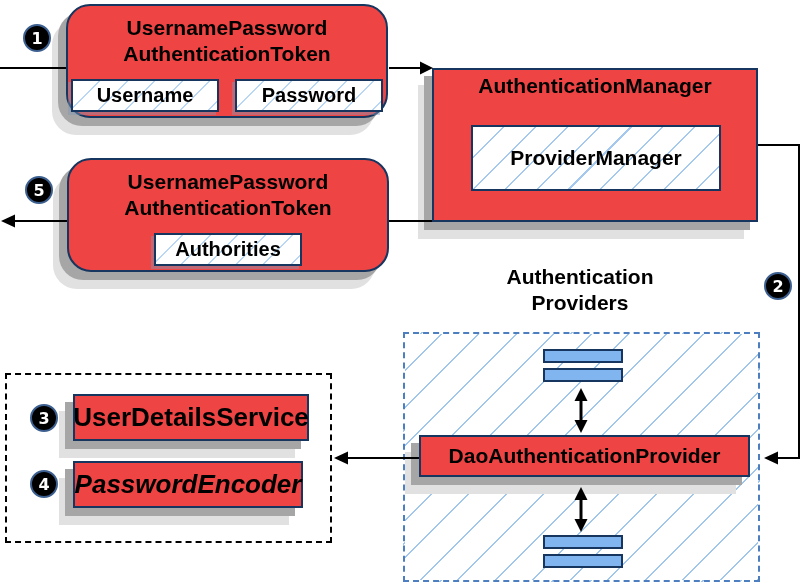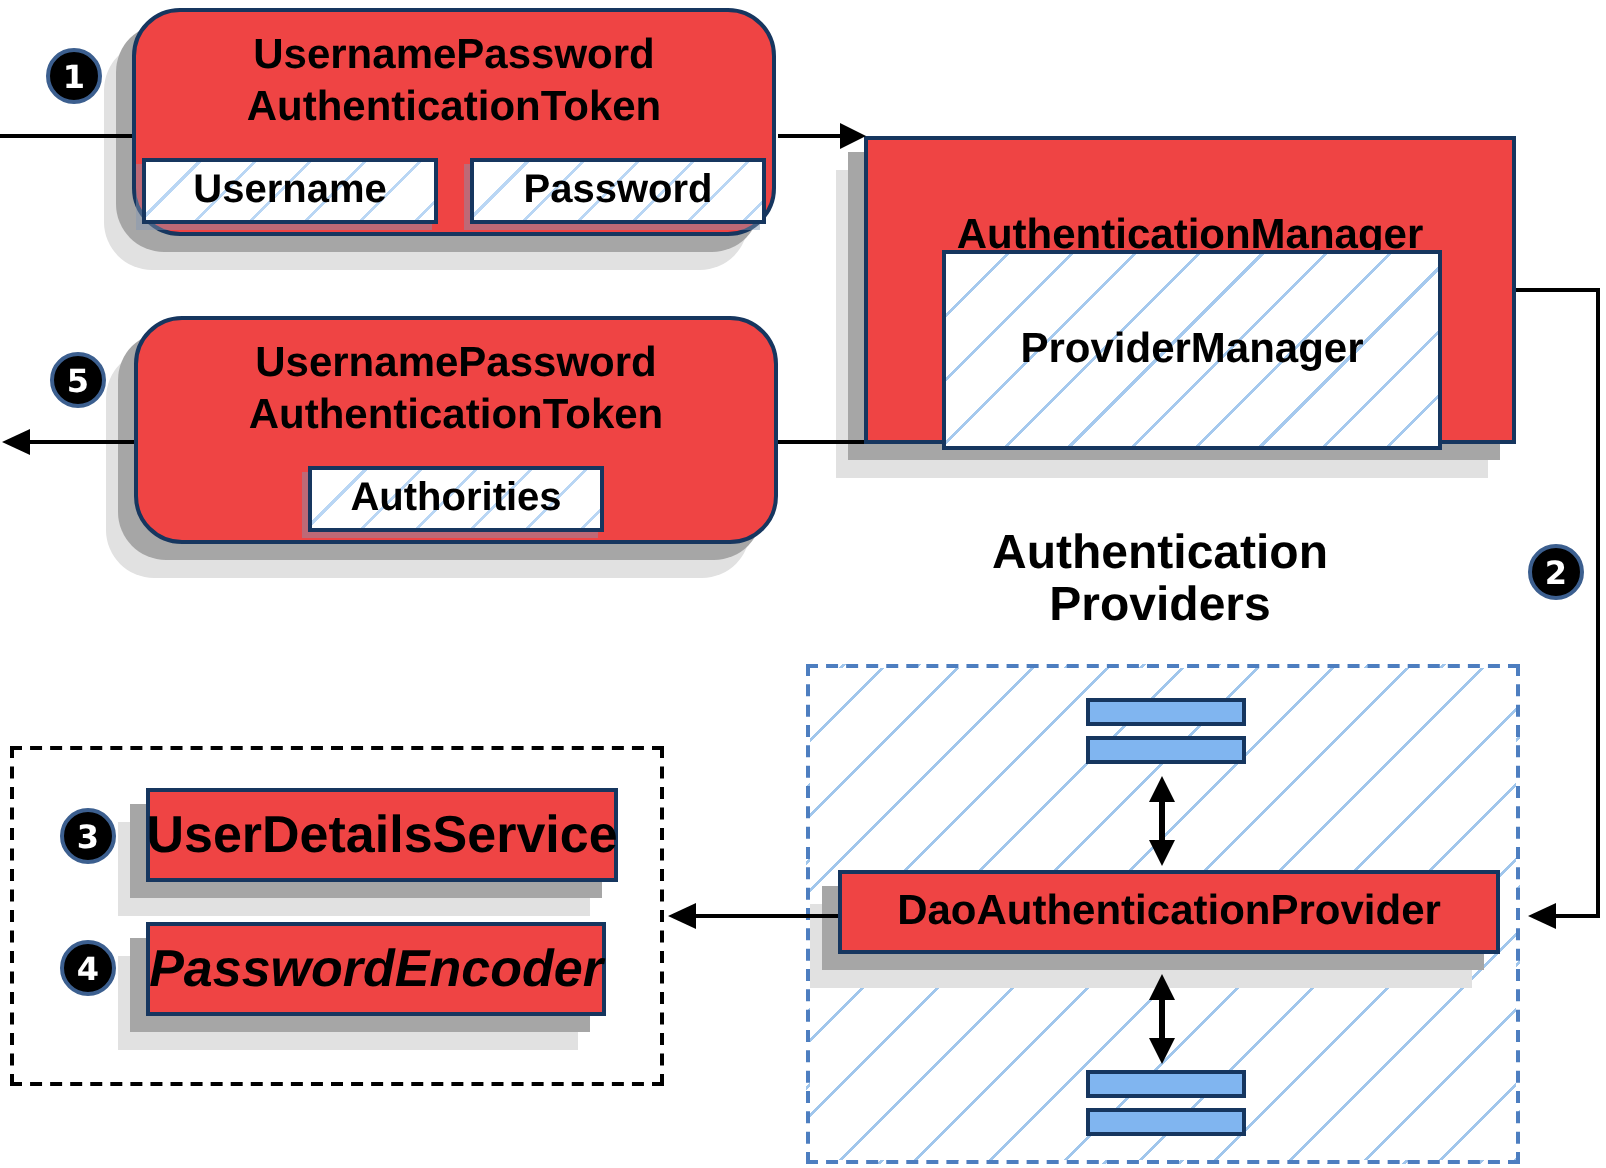--- a/index.html
+++ b/index.html
@@ -49,21 +49,21 @@
   .bar{
     width:80px;height:14px;background:#80b5f0;border:2px solid #16365f;box-sizing:border-box;
   }
   .svc{
     font-size:26px;font-weight:bold;
   }
   .dao{
     font-size:21px;font-weight:bold;
   }
   .label-2l{
-    text-align:center;font-weight:bold;font-size:24px;line-height:26px;
+    text-align:center;font-weight:bold;font-size:21px;line-height:26px;
   }
   .label-2l span{display:block;}
   .badge{
     width:28px;height:28px;border-radius:50%;background:#000;color:#fff;box-sizing:border-box;
     border:2px solid #3c5f8f;display:flex;align-items:center;justify-content:center;
     font-weight:bold;font-size:16px;font-family:"DejaVu Sans",sans-serif;
   }
   svg.connectors{position:absolute;left:0;top:0;pointer-events:none;}
 </style>
 </head>
@@ -118,22 +118,22 @@
       <span>AuthenticationToken</span>
     </div>
     <div class="fields">
       <div class="field">
         <span>Authorities</span>
       </div>
     </div>
   </div>
 
   <div class="abs bluebox" style="left:432px;top:68px;width:326px;height:154px;">
-    <div style="text-align:center;font-weight:bold;font-size:21px;margin-top:36px;">AuthenticationManager</div>
-    <div class="abs inner-plain hatch-md center-text" style="left:37px;top:55px;width:250px;height:100px;">
+    <div style="text-align:center;font-weight:bold;font-size:21px;margin-top:4px;">AuthenticationManager</div>
+    <div class="abs inner-plain hatch-md center-text" style="left:37px;top:55px;width:250px;height:66px;">
       <span>ProviderManager</span>
     </div>
   </div>
 
   <div class="abs badge" style="left:23px;top:24px;">
       <span>1</span>
     </div>
   <div class="abs badge" style="left:764px;top:272px;">
       <span>2</span>
     </div>

